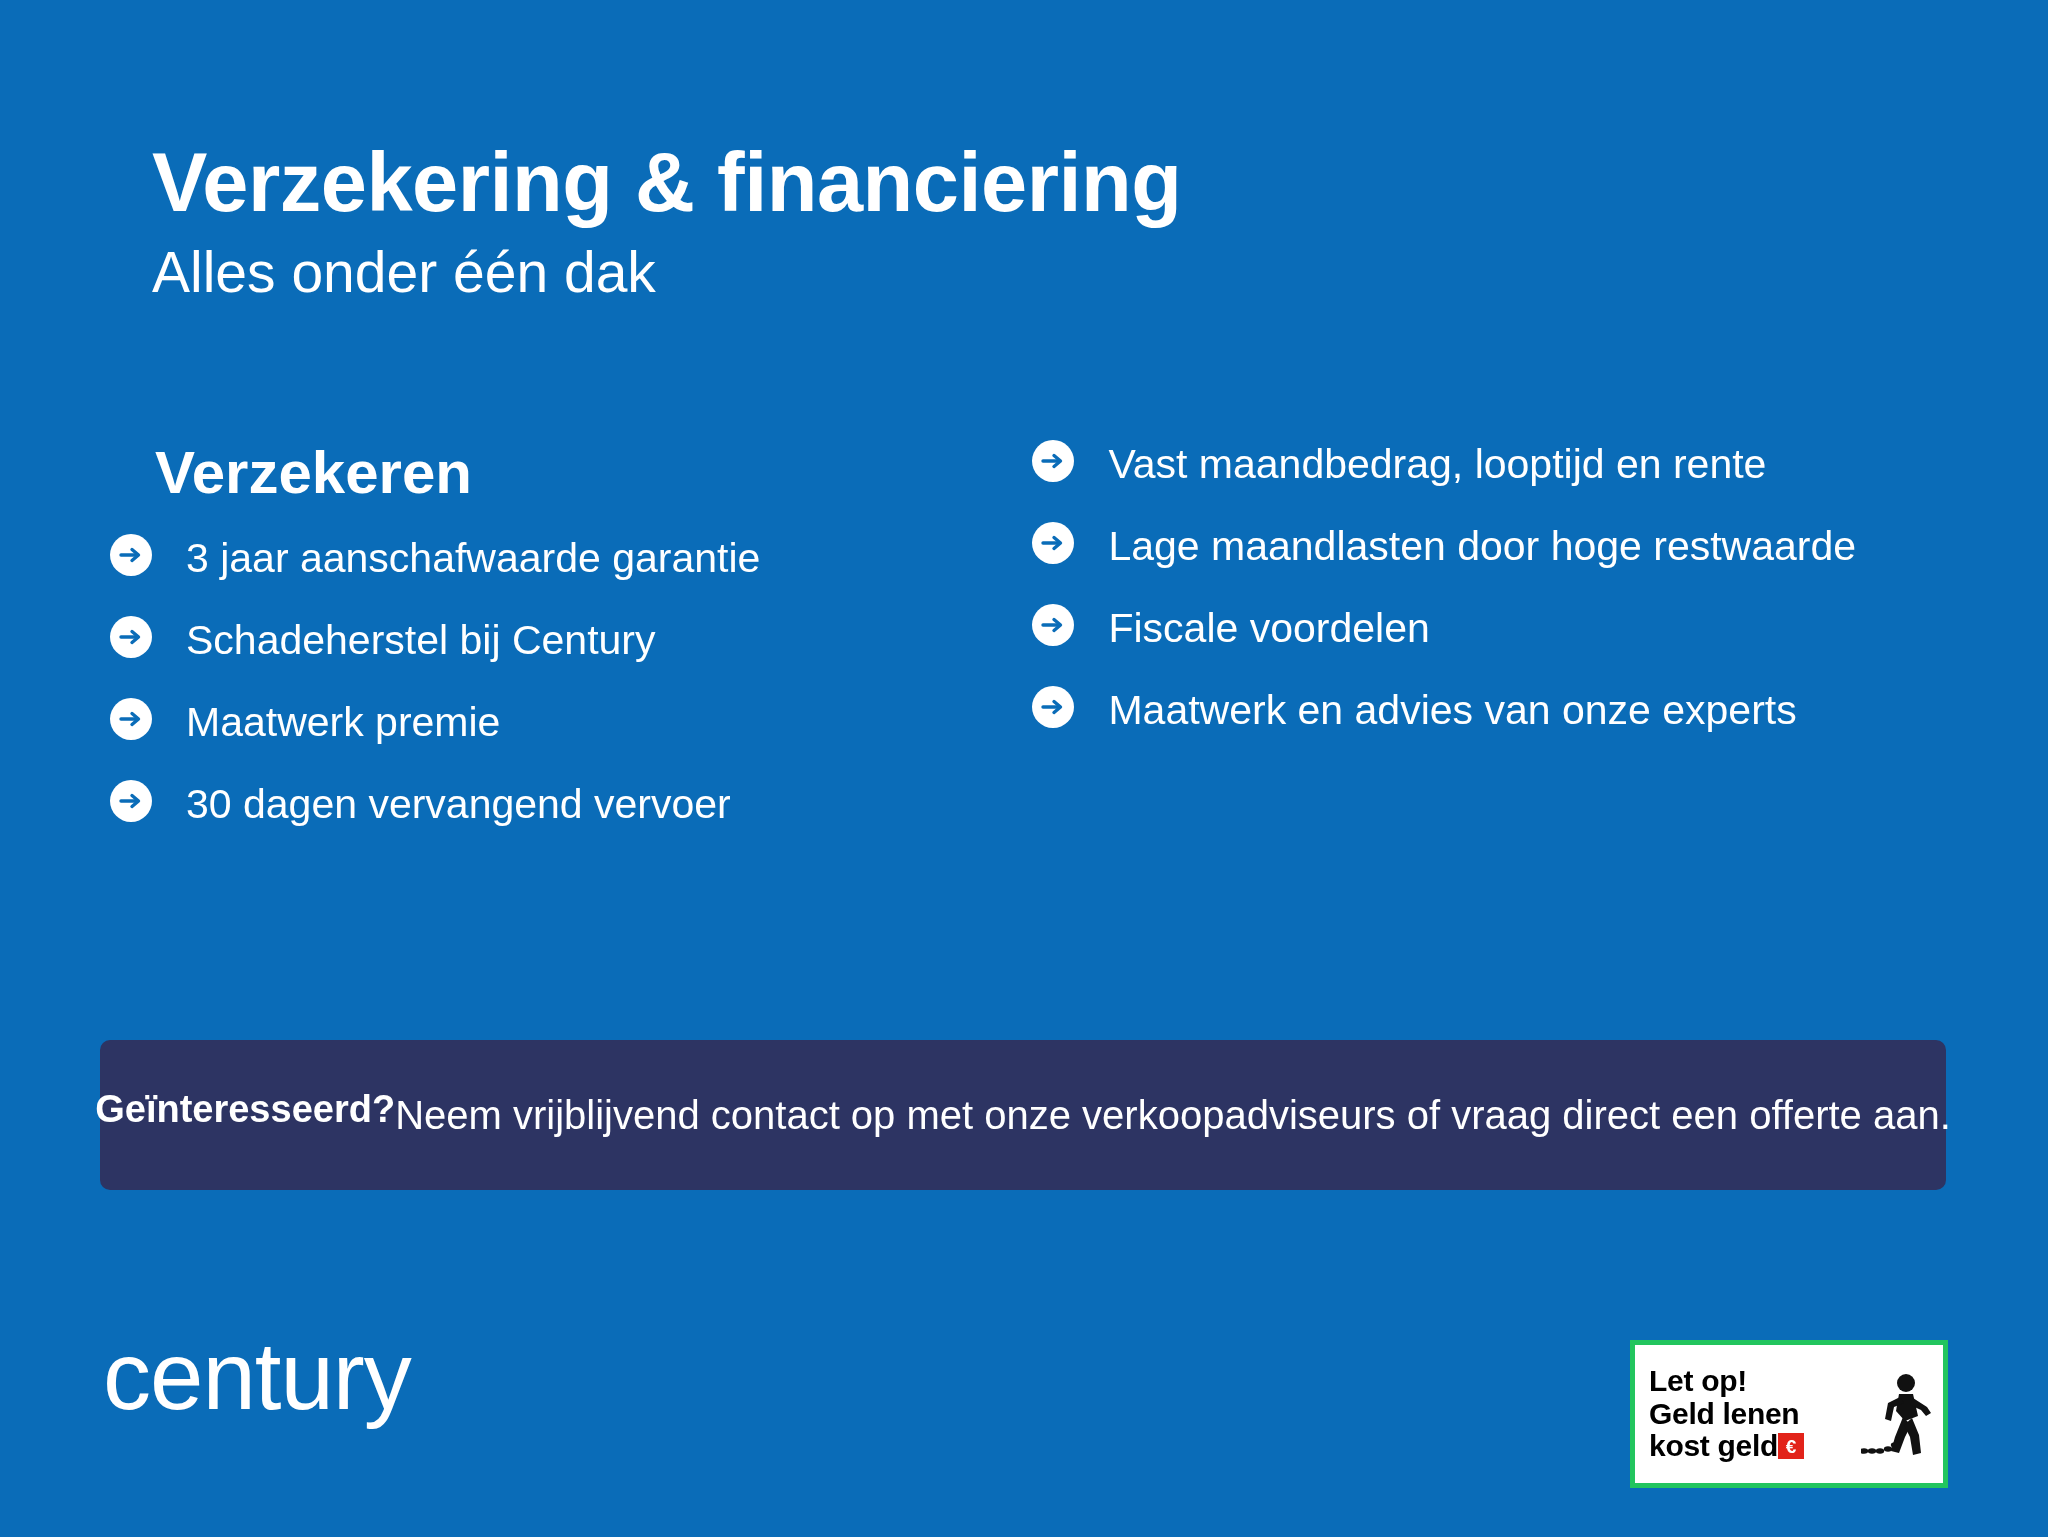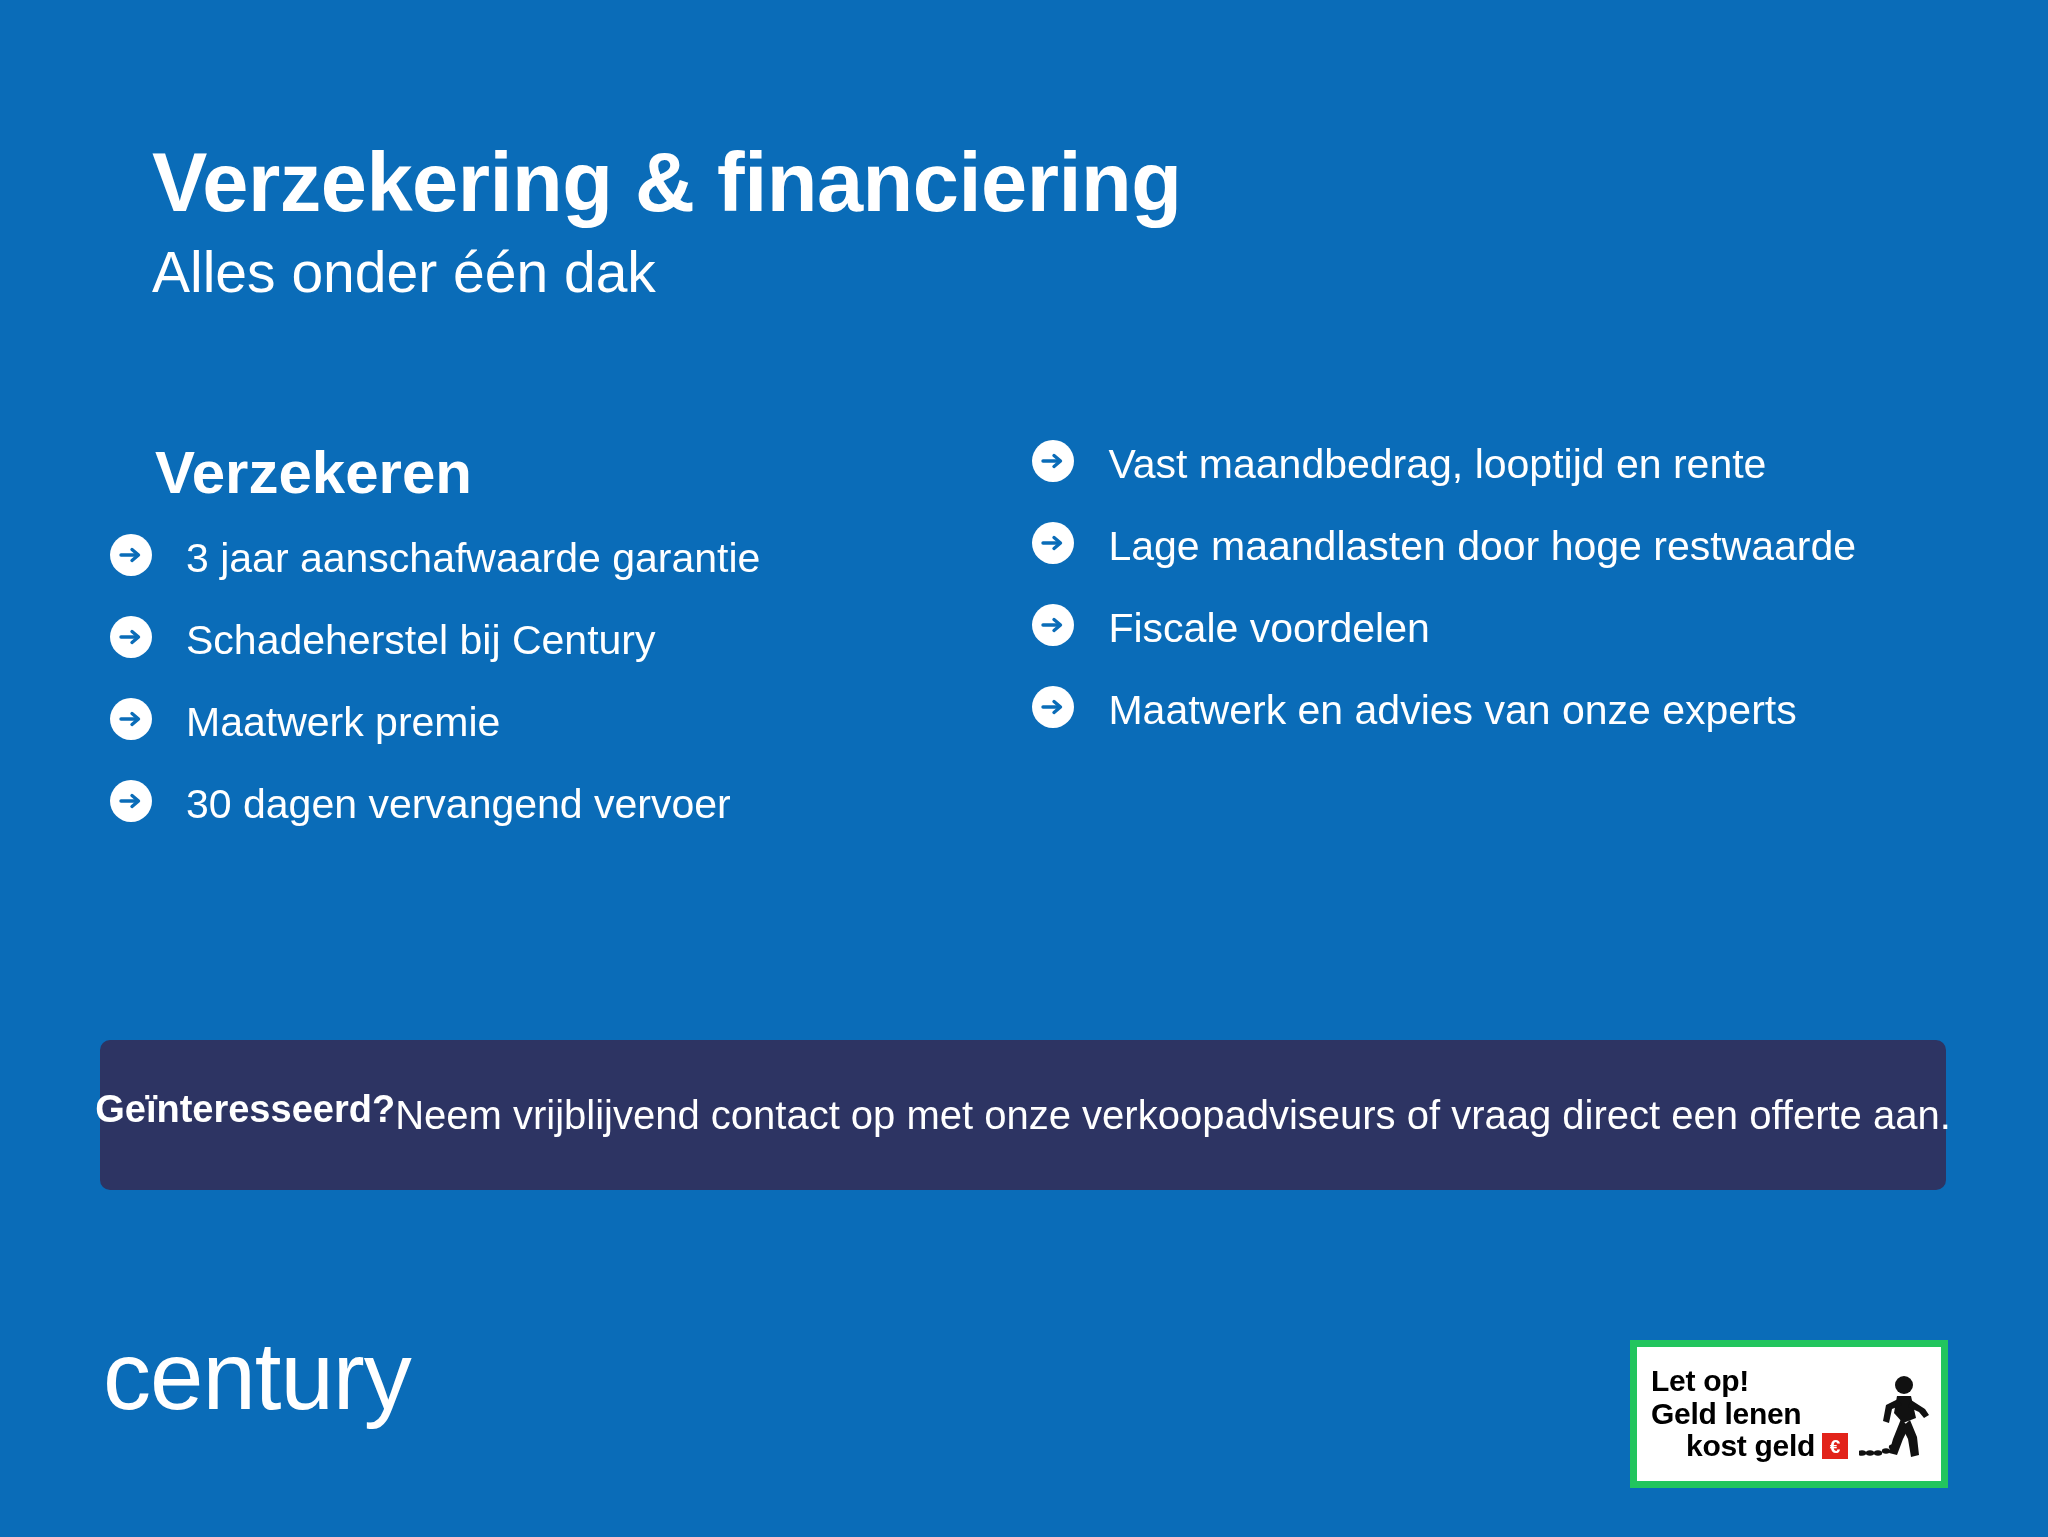--- a/index.html
+++ b/index.html
@@ -153,21 +153,21 @@
   }
 
   
   .warning-box {
     position: absolute;
     left: 1630px;
     top: 1340px;
     width: 318px;
     height: 148px;
     background: #ffffff;
-    border: 7px solid #22c55e;
+    border: 5px solid #22c55e;
     box-sizing: border-box;
     display: flex;
     align-items: center;
     padding: 0 0 0 14px;
   }
   .warning-lines {
     display: flex;
     flex-direction: column;
     justify-content: center;
     flex: 1 1 auto;
@@ -176,22 +176,20 @@
     font-size: 30px;
     font-weight: 700;
     color: #000000;
     line-height: 1.08;
     letter-spacing: -0.3px;
     white-space: nowrap;
   }
   .warning-line-3 {
     display: flex;
     align-items: center;
-    gap: 7px;
-    margin-left: 35px;
   }
   .euro-chip {
     display: inline-flex;
     align-items: center;
     justify-content: center;
     width: 26px;
     height: 26px;
     background: #e2231a;
     color: #ffffff;
     font-size: 19px;

